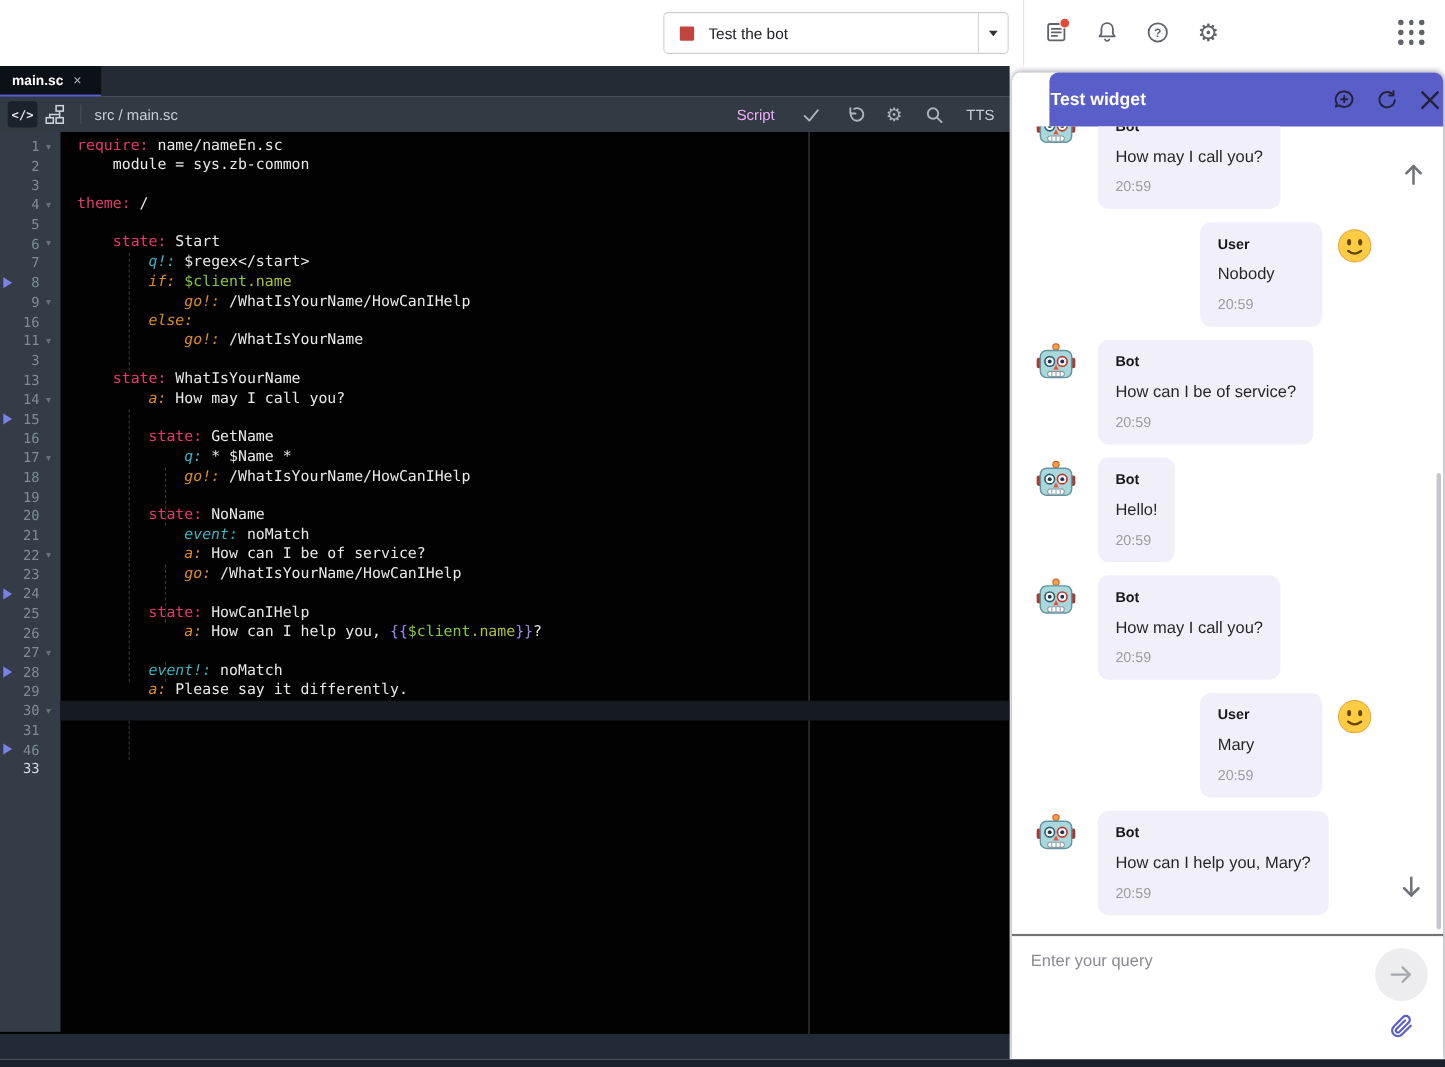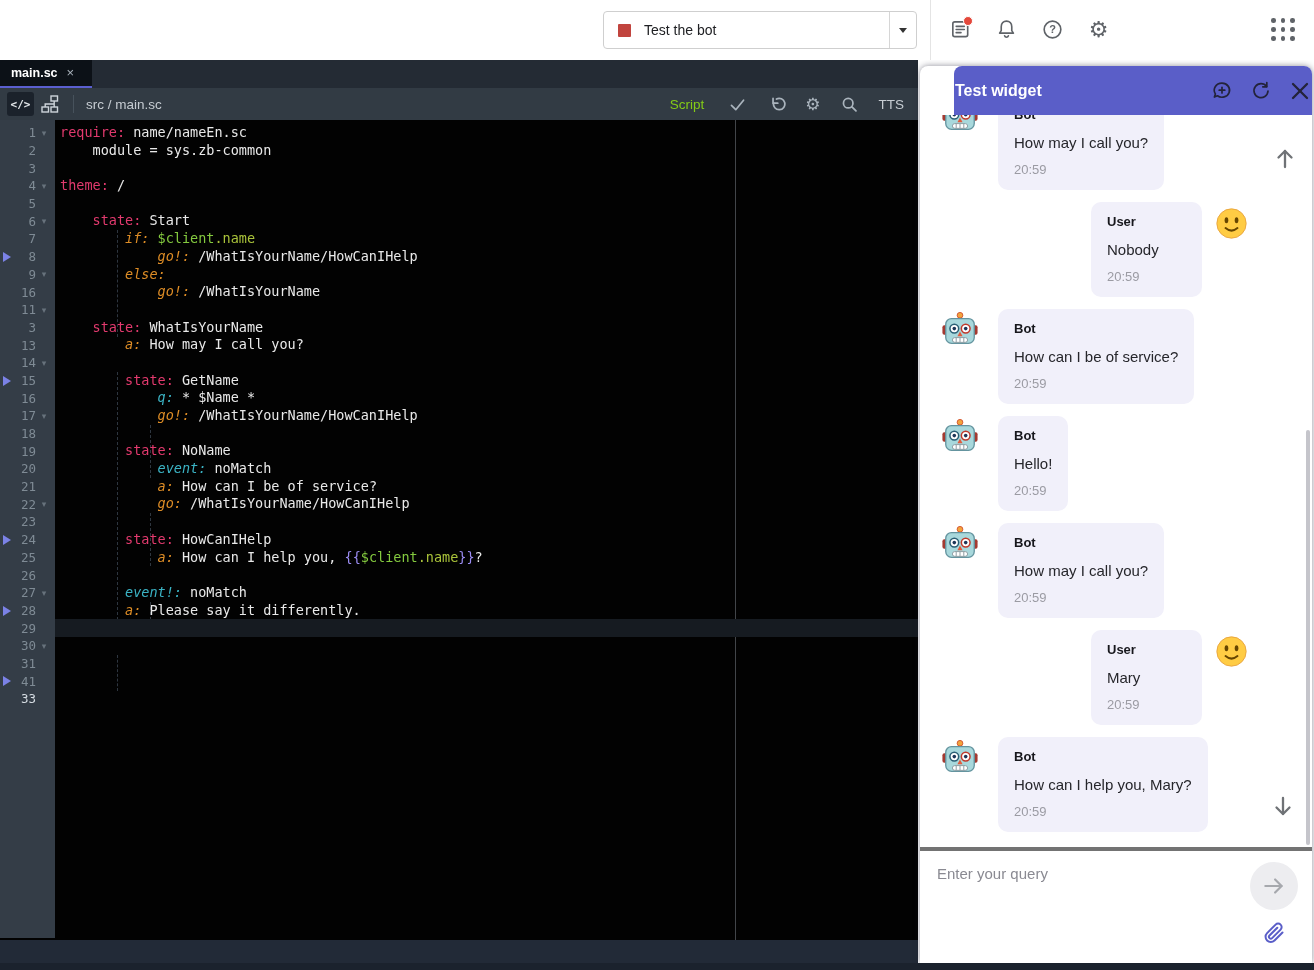--- a/index.html
+++ b/index.html
@@ -31,36 +31,36 @@
   .ed-toolbar{position:absolute;left:0;top:88px;width:918px;height:32px;background:#323b44;
               display:flex;align-items:center;box-sizing:border-box;padding:0 14px 0 7px;}
   .code-btn{width:27px;height:24px;background:#1b222b;border-radius:3px;color:#e2e6e9;
             font-family:"DejaVu Sans Mono",monospace;font-size:11px;font-weight:bold;
             display:flex;align-items:center;justify-content:center;cursor:pointer;}
   .graph-btn{width:27px;height:24px;display:flex;align-items:center;justify-content:center;cursor:pointer;margin-left:2px;}
   .graph-btn svg{stroke:#cdd4da;fill:none;stroke-width:1.4;}
   .vsep{width:1px;height:18px;background:#47525c;margin:0 12px 0 10px;}
   .breadcrumb{color:#c6ccd2;font-size:13.5px;}
   .tb-right{margin-left:auto;display:flex;align-items:center;gap:19px;}
-  .mode-label{color:#84cc16;font-size:13.5px;margin-right:4px;cursor:pointer;}
+  .mode-label{color:#f0abfc;font-size:13.5px;margin-right:4px;cursor:pointer;}
   .ed-icon{width:20px;height:20px;display:flex;align-items:center;justify-content:center;cursor:pointer;}
   .ed-icon svg{stroke:#aab4bd;fill:none;stroke-width:2;stroke-linecap:round;stroke-linejoin:round;}
   .ed-gear{font-size:17px;color:#aab4bd;line-height:1;cursor:pointer;}
   .tts-label{color:#c6ccd2;font-size:13.5px;cursor:pointer;}
   .code-wrap{position:absolute;left:0;top:120px;width:918px;height:820px;background:#020202;overflow:hidden;}
   .gutter{position:absolute;left:0;top:0;width:55px;height:818px;background:#343d47;padding-top:4px;box-sizing:border-box;}
   .g-row{position:relative;height:17.7px;display:flex;align-items:center;}
   .lnum{display:inline-block;width:36px;text-align:right;font-family:"DejaVu Sans Mono",monospace;
         font-size:12.5px;color:#7f8b95;}
   .lnum.act{color:#d5dce2;}
   .fold{display:inline-block;width:16px;text-align:center;font-size:9px;color:#67727c;cursor:pointer;}
   .play{position:absolute;left:3px;top:4px;width:0;height:0;border-top:5px solid transparent;
         border-bottom:5px solid transparent;border-left:8px solid #7b82e6;cursor:pointer;}
   .code-col{position:absolute;left:55px;top:4px;right:0;font-family:"DejaVu Sans Mono",monospace;font-size:13.5px;}
-  .c-row{height:17.7px;line-height:17.7px;white-space:pre;padding-left:5px;}
+  .c-row{height:17.7px;line-height:17.7px;white-space:pre;padding-left:15px;}
   .c-row.active{background:#161b21;}
   .tk-t{color:var(--c-t);} .tk-kw{color:var(--c-kw);}
   .tk-pat{color:var(--c-pat);font-style:italic;} .tk-act{color:var(--c-act);font-style:italic;}
   .tk-var{color:var(--c-var);} .tk-prop{color:var(--c-prop);}
   .tk-tpl{color:var(--c-tpl);} .tk-op{color:var(--c-op);}
   .ruler{position:absolute;left:735px;top:0;width:1px;height:820px;background:#585c61;opacity:.75;}
   .guide{position:absolute;width:0;border-left:1px dashed #2e3640;}
   .left-strip{position:absolute;left:0;top:940px;width:918px;height:23px;background:#222a37;}
   .win-footer{position:absolute;left:0;top:963px;width:1314px;height:7px;background:#1b222d;z-index:9;}
   
@@ -83,21 +83,21 @@
   .msg.user .avatar{width:33px;height:33px;margin-left:13px;margin-top:5px;}
   .bubble{background:#f1f0fa;border-radius:10px;padding:12px 16px;box-sizing:border-box;}
   .msg.user .bubble{min-width:111px;}
   .author{font-weight:bold;font-size:13px;line-height:16px;color:#17171c;}
   .mtext{font-size:15px;line-height:19px;color:#26262b;margin-top:10px;white-space:nowrap;}
   .mtime{font-size:13px;line-height:16px;color:#9b9ba3;margin-top:10px;}
   .scroll-up{position:absolute;left:353px;top:80px;width:24px;height:24px;cursor:pointer;}
   .scroll-down{position:absolute;left:351px;top:729px;width:24px;height:24px;cursor:pointer;}
   .scroll-up svg,.scroll-down svg{stroke:#6f7276;fill:none;stroke-width:2.3;stroke-linecap:round;stroke-linejoin:round;}
   .chat-scrollbar{position:absolute;right:2px;top:364px;width:4px;height:415px;background:#c5c5cb;border-radius:2px;cursor:pointer;}
-  .input-area{position:absolute;left:0;right:0;bottom:0;height:112px;border-top:4px solid #737373;}
+  .input-area{position:absolute;left:0;right:0;bottom:0;height:112px;border-top:2px solid #737373;}
   .placeholder{position:absolute;left:17px;top:14px;font-size:15px;color:#8a8a92;}
   .send-btn{position:absolute;right:14px;top:11px;width:48px;height:48px;border-radius:50%;background:#ededf0;
             display:flex;align-items:center;justify-content:center;cursor:pointer;}
   .send-btn svg{stroke:#a6a8ad;fill:none;stroke-width:2;stroke-linecap:round;stroke-linejoin:round;}
   .clip-btn{position:absolute;right:26px;top:70px;width:24px;height:24px;cursor:pointer;}
   .clip-btn svg{stroke:var(--accent);fill:none;stroke-width:2;stroke-linecap:round;stroke-linejoin:round;}
 </style>
 </head>
 <body>
 
@@ -326,35 +326,36 @@
         <div class="g-row">
           <span class="lnum">30</span>
           <span class="fold">▾</span>
         </div>
         <div class="g-row">
           <span class="lnum">31</span>
           <span class="fold"></span>
         </div>
         <div class="g-row">
           <span class="play"></span>
-          <span class="lnum">41</span>
+          <span class="lnum">46</span>
           <span class="fold"></span>
         </div>
         <div class="g-row">
           <span class="lnum act">33</span>
           <span class="fold"></span>
         </div>
       </div>
     <div class="code-col">
         <div class="c-row"><span class="tk-kw">require:</span><span class="tk-t"> name/nameEn.sc</span></div>
         <div class="c-row"><span class="tk-t">    module = sys.zb-common</span></div>
         <div class="c-row"></div>
         <div class="c-row"><span class="tk-kw">theme:</span><span class="tk-t"> /</span></div>
         <div class="c-row"></div>
         <div class="c-row"><span class="tk-t">    </span><span class="tk-kw">state:</span><span class="tk-t"> Start</span></div>
+        <div class="c-row"><span class="tk-t">        </span><span class="tk-pat">q!:</span><span class="tk-t"> $regex&lt;/start&gt;</span></div>
         <div class="c-row"><span class="tk-t">        </span><span class="tk-act">if:</span><span class="tk-t"> </span><span class="tk-var">$client</span><span class="tk-prop">.name</span></div>
         <div class="c-row"><span class="tk-t">            </span><span class="tk-act">go!:</span><span class="tk-t"> /WhatIsYourName/HowCanIHelp</span></div>
         <div class="c-row"><span class="tk-t">        </span><span class="tk-act">else:</span></div>
         <div class="c-row"><span class="tk-t">            </span><span class="tk-act">go!:</span><span class="tk-t"> /WhatIsYourName</span></div>
         <div class="c-row"></div>
         <div class="c-row"><span class="tk-t">    </span><span class="tk-kw">state:</span><span class="tk-t"> WhatIsYourName</span></div>
         <div class="c-row"><span class="tk-t">        </span><span class="tk-act">a:</span><span class="tk-t"> How may I call you?</span></div>
         <div class="c-row"></div>
         <div class="c-row"><span class="tk-t">        </span><span class="tk-kw">state:</span><span class="tk-t"> GetName</span></div>
         <div class="c-row"><span class="tk-t">            </span><span class="tk-pat">q:</span><span class="tk-t"> * $Name *</span></div>

